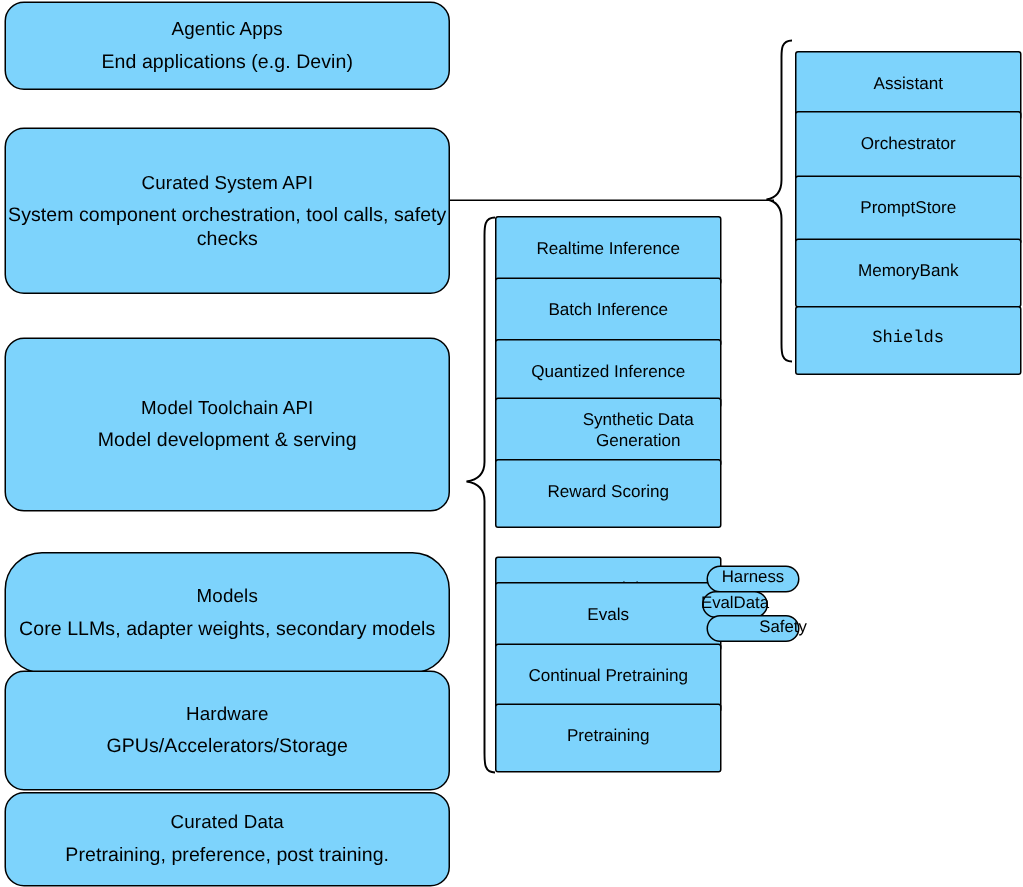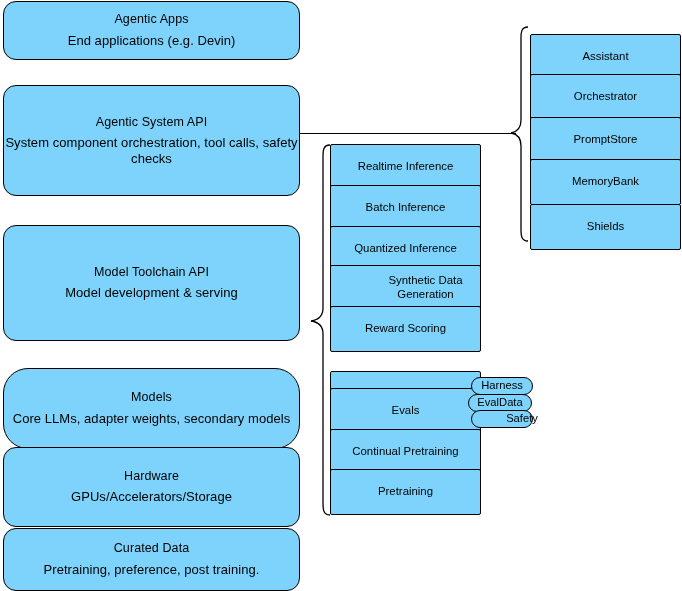--- a/index.html
+++ b/index.html
@@ -99,21 +99,21 @@
       <path d="M22 3 C15 3 15 9 15 15 L15 166 C15 174 10 178 3 179 C10 180 15 184 15 192 L15 360 C15 367 15 373 22 373" fill="none" stroke="#000000" stroke-width="1.3"></path>
     </svg>
   </div>
 
   <div class="node layer" style="top:1px; height:59px;">
     <div class="title">Agentic Apps</div>
     <div class="subtitle">End applications (e.g. Devin)</div>
   </div>
 
   <div class="node layer" style="top:85px; height:111px;">
-    <div class="title">Agentic System API</div>
+    <div class="title">Curated System API</div>
     <div class="subtitle">System component orchestration, tool calls, safety checks</div>
   </div>
 
   <div class="node layer" style="top:225px; height:116px;">
     <div class="title">Model Toolchain API</div>
     <div class="subtitle">Model development &amp; serving</div>
   </div>
 
   <div class="node layer" style="top:368px; height:81px;border-radius:25px;">
     <div class="title">Models</div>
@@ -154,36 +154,36 @@
   <div class="node pill mid-pill" style="top:429px;">
     <span>Continual Pretraining</span>
   </div>
   <div class="node pill mid-pill" style="top:469px;">
     <span>Pretraining</span>
   </div>
 
   <div class="node subpill" style="left:471px; top:377px;">
     <span>Harness</span>
   </div>
-  <div class="node subpill" style="left:468px; top:394px; width:64px;">
+  <div class="node subpill" style="left:468px; top:394px; width:44px;">
     <span>EvalData</span>
   </div>
   <div class="node subpill" style="left:471px; top:410px;padding-left:40px;">
     <span>Safety</span>
   </div>
 
   <div class="node pill right-pill" style="top:34px;">
     <span>Assistant</span>
   </div>
   <div class="node pill right-pill" style="top:74px;">
     <span>Orchestrator</span>
   </div>
   <div class="node pill right-pill" style="top:117px;">
     <span>PromptStore</span>
   </div>
   <div class="node pill right-pill" style="top:159px;text-align:right;">
     <span>MemoryBank</span>
   </div>
-  <div class="node pill right-pill" style="top:204px;">
+  <div class="node pill right-pill" style="top:204px;font-family:Liberation Mono, monospace;">
     <span>Shields</span>
   </div>
 
 </div>
 
 </body></html>

